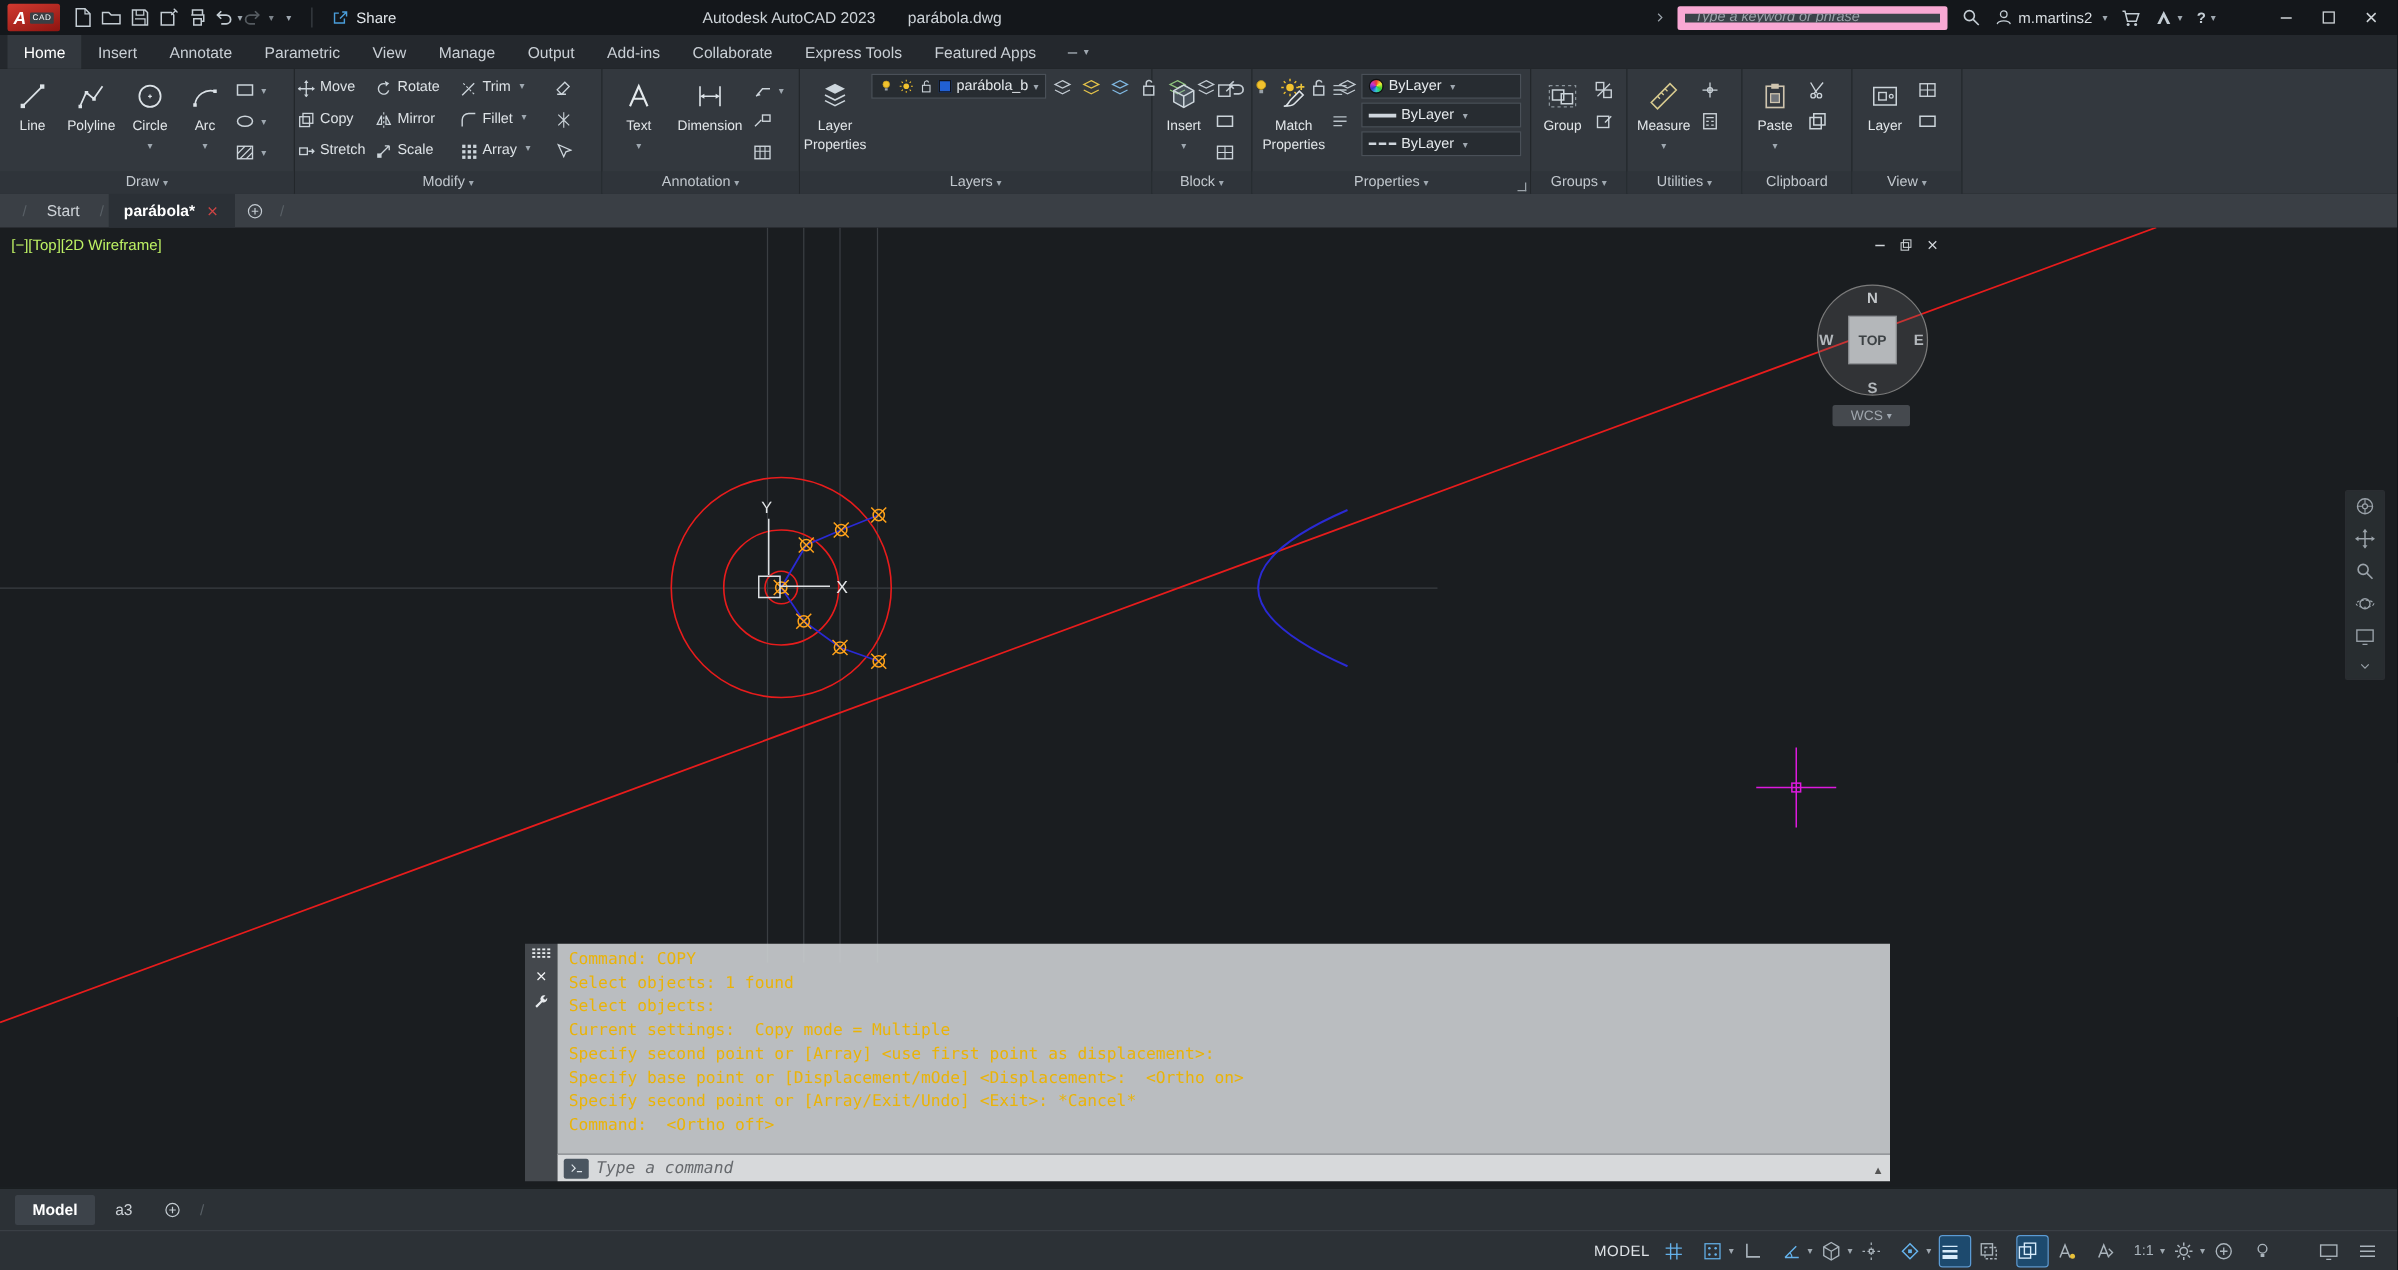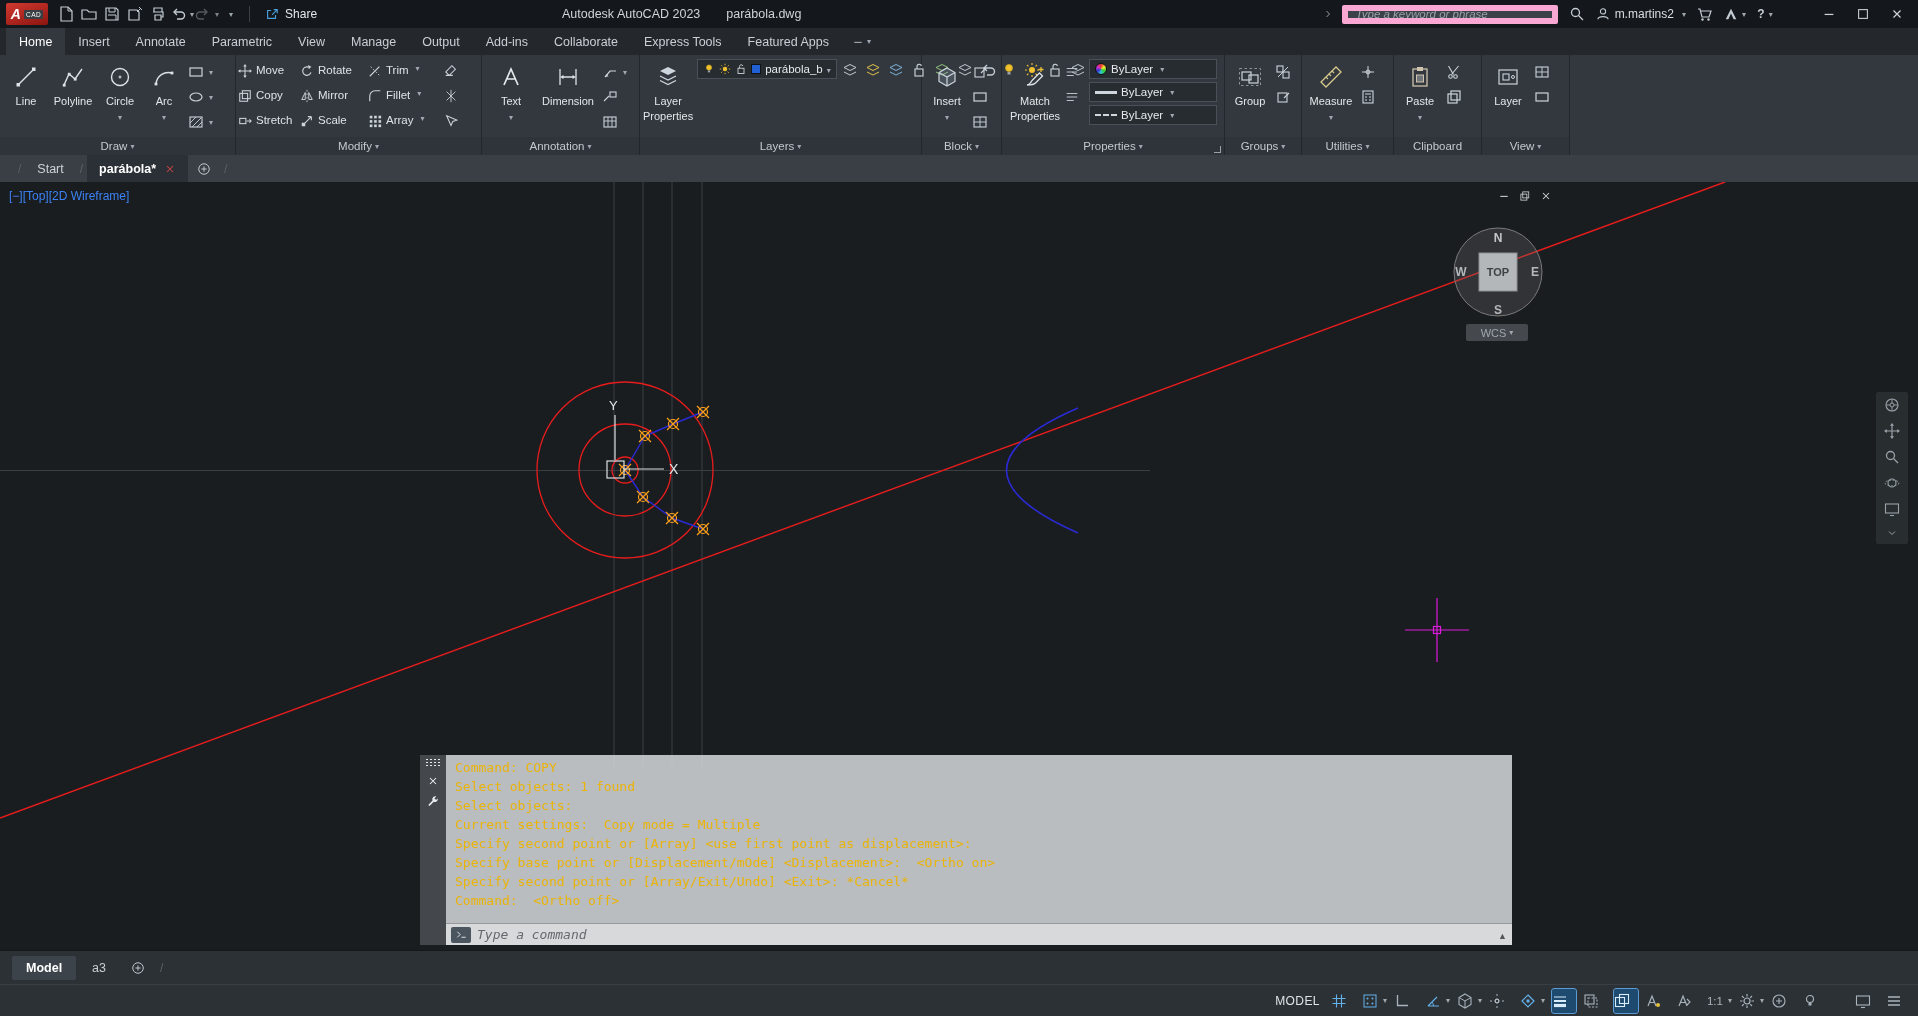--- a/index.html
+++ b/index.html
@@ -60,21 +60,21 @@
 
 #ftabs{top:155px;height:27px;background:#3a3f45;display:flex;align-items:center;padding-left:14px;z-index:27}
 .slashsep{color:#596066;padding:0 4px}
 .slashsep::after{content:"/"}
 .ftab{height:27px;display:flex;align-items:center;padding:0 12px;color:#ced3d8;font-size:12.5px;gap:8px}
 .ftab.active{background:#2b3036;color:#fff;font-weight:bold}
 .fplus{width:20px;height:20px;display:flex;align-items:center;justify-content:center;color:#c4ccd2;margin:0 6px}
 
 
 #canvas{position:absolute;top:182px;left:0;width:1918px;height:768px;background:#1a1d20;z-index:1}
-#vp-label{position:absolute;left:9px;top:7px;color:#3b82f6;font-size:12px;z-index:3}
+#vp-label{position:absolute;left:9px;top:7px;color:#bef264;font-size:12px;z-index:3}
 #vp-ctl{position:absolute;left:1498px;top:8px;display:flex;gap:9px;z-index:3;color:#cfd4d8}
 #viewcube{position:absolute;left:1450px;top:42px;z-index:3}
 #wcs{position:absolute;left:1466px;top:142px;width:62px;height:17px;background:#45494e;border-radius:2px;display:flex;align-items:center;justify-content:center;color:#9fa6ad;font-size:11px;z-index:3}
 #navbar{position:absolute;left:1876px;top:210px;width:32px;background:rgba(44,48,52,.85);border:1px solid #2a2d31;border-radius:2px;display:flex;flex-direction:column;align-items:center;padding:4px 0;gap:10px;z-index:3;color:#9aa2a9}
 
 
 #cmdwin{position:absolute;left:420px;top:755px;width:1092px;height:190px;z-index:10}
 .cmd-gutter{position:absolute;left:0;top:0;bottom:0;width:26px;background:rgba(150,156,162,.35);display:flex;flex-direction:column;align-items:center;gap:8px;padding-top:3px}
 .grip{width:16px;height:9px;background-image:radial-gradient(circle,#e6eaed 0.9px,transparent 1px);background-size:4px 3px}
 .cmd-hist{position:absolute;left:26px;right:0;top:0;bottom:22px;background:rgba(204,207,210,.9);padding:3px 9px;overflow:hidden}

